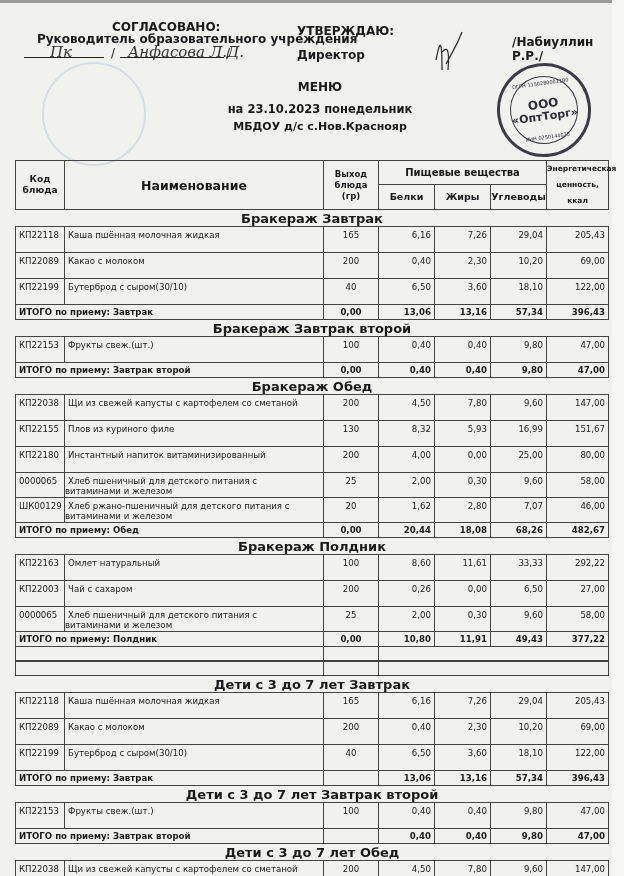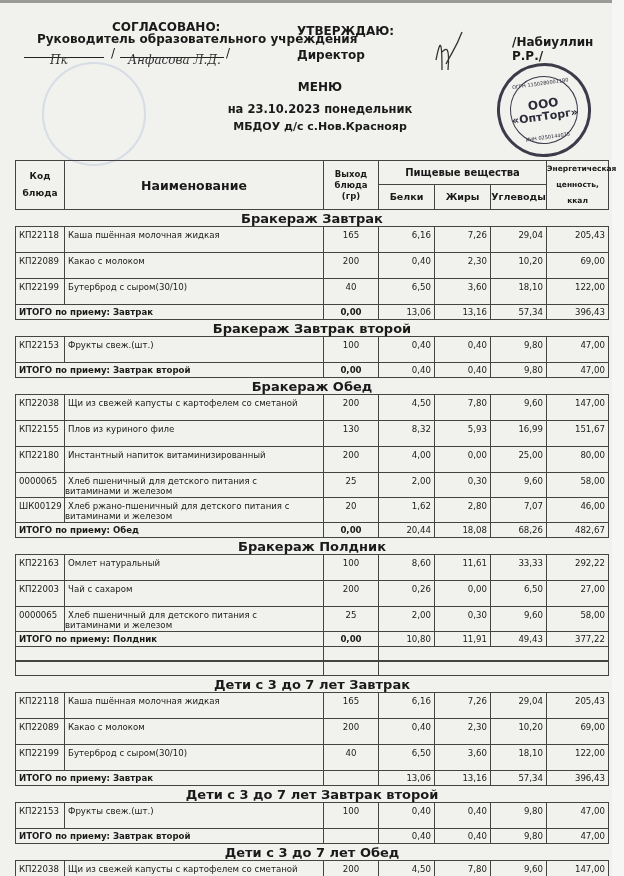--- a/index.html
+++ b/index.html
@@ -11,21 +11,21 @@
     position: relative;
   }
   .page {
     position: absolute; left: 0; top: 0; width: 612px; height: 876px;
     background: #f1f1ee;
     border-top: 3px solid #9a9a98;
   }
   .right-shadow { position: absolute; left: 612px; top: 0; width: 12px; height: 876px; background: #f6f6f4; }
   .hdr { position: absolute; font-weight: bold; font-size: 12px; }
   .sig-line { position: absolute; border-bottom: 1px solid #222; height: 12px; }
-  .scribble { position: absolute; font-family: "DejaVu Serif", serif; font-style: italic; font-size: 12px; color: #333; margin-top: 10px; }
+  .scribble { position: absolute; font-family: "DejaVu Serif", serif; font-style: italic; font-size: 15px; color: #333; }
   .title { position: absolute; left: 8px; width: 624px; text-align: center; font-weight: bold; }
   .stamp {
     position: absolute; left: 497px; top: 63px; width: 94px; height: 94px; border-radius: 50%;
     border: 3px solid #3b3b4a; box-sizing: border-box; color: #2b2b3a;
     display: flex; flex-direction: column; align-items: center; justify-content: center;
     transform: rotate(-8deg);
   }
   .stamp::before {
     content: ""; position: absolute; left: 10px; top: 10px; right: 10px; bottom: 10px;
     border-radius: 50%; border: 1.5px solid #3b3b4a;
@@ -38,33 +38,33 @@
     border: 2px solid rgba(120,150,200,0.22);
   }
   .sig-mark { position: absolute; left: 432px; top: 30px; width: 40px; height: 50px; }
 
   table.menu {
     position: absolute; left: 15px; top: 160px; width: 593px;
     border-collapse: collapse; table-layout: fixed; font-size: 8.6px;
   }
   table.menu td, table.menu th { border: 1px solid #444; padding: 0 3px; vertical-align: top; }
   table.menu th { font-weight: bold; vertical-align: middle; text-align: center; padding: 0; }
-  .th-code { font-size: 9px; line-height: 17px; }
+  .th-code { font-size: 9px; line-height: 11px; }
   .th-name { font-size: 12.5px; }
   .th-out { font-size: 8.5px; line-height: 11px; }
   .th-nut { font-size: 10px; height: 16px; margin-left: 28px; }
   .th-sub { font-size: 9.5px; height: 17px; }
   .th-en { font-size: 7.5px; line-height: 16px; }
   tr.sec td { border: none; text-align: center; font-weight: bold; font-size: 13px; height: 15px; padding: 1px 0 0 0; vertical-align: middle; }
   tr.item td { height: 22px; padding-top: 3px; }
   tr.item.two td { height: 21px; }
   td.num { text-align: right; }
   td.cnt { text-align: center; }
   tr.total td { font-weight: bold; height: 14px; vertical-align: middle; padding-top: 0; }
-  tr.total td.num { font-weight: normal; padding-left: 20px; }
+  tr.total td.num { font-weight: bold; padding-left: 20px; }
   tr.total td.cnt { font-weight: bold; }
   tr.blank td { height: 13px; }
   tr.blank.thick td { border-top: 2px solid #444; }
   .name2 { display: block; margin-left: -3px; }
 </style>
 </head>
 <body>
 
 <div class="page"></div>
 <div class="right-shadow"></div>

